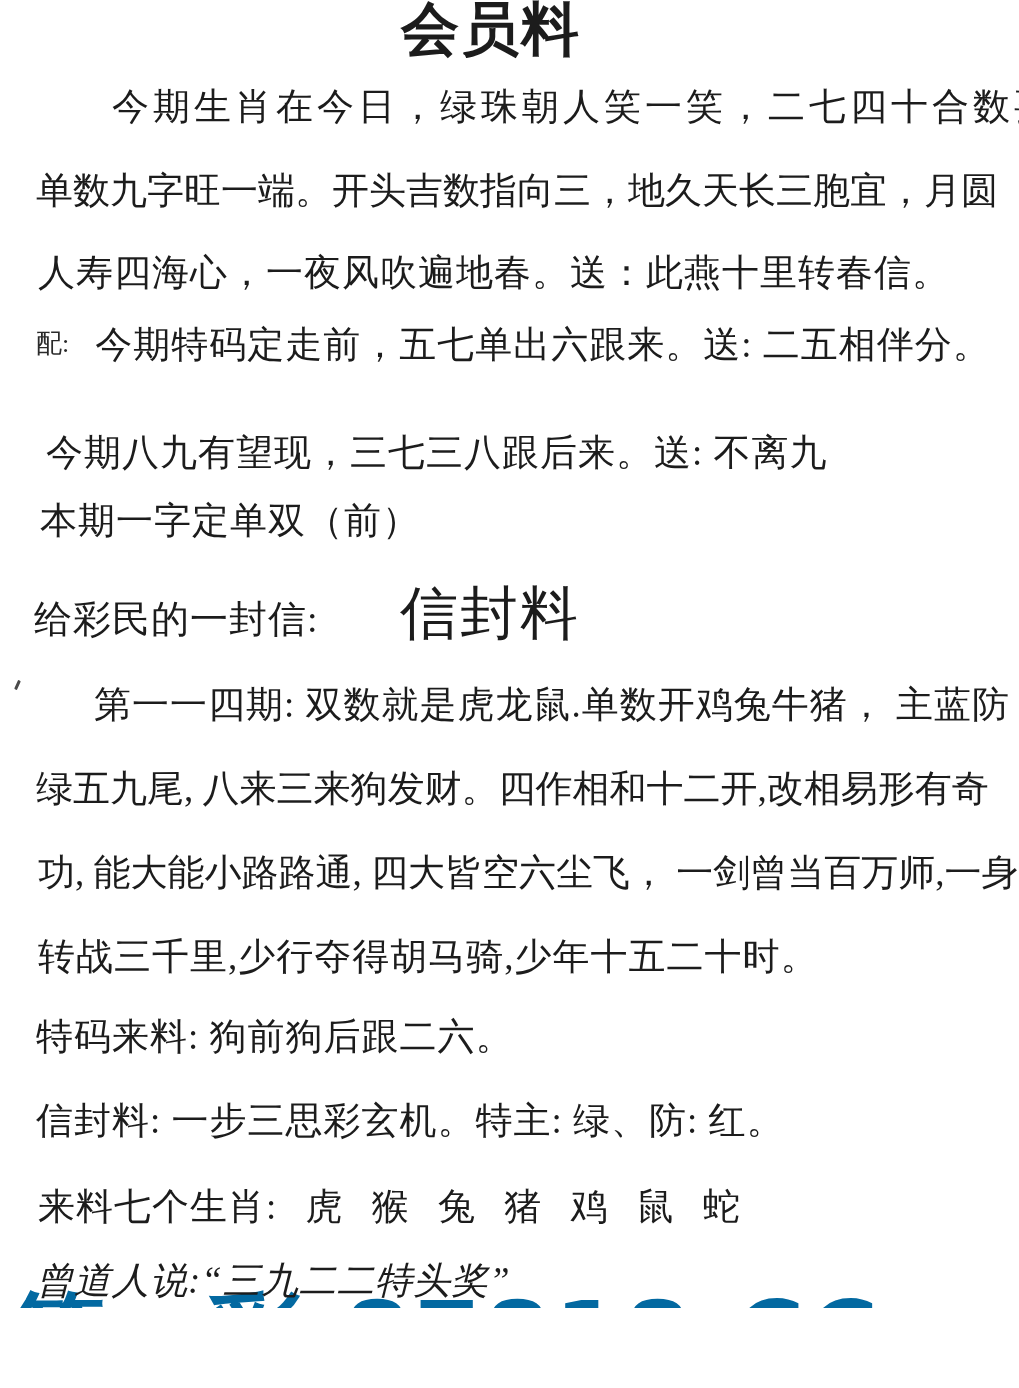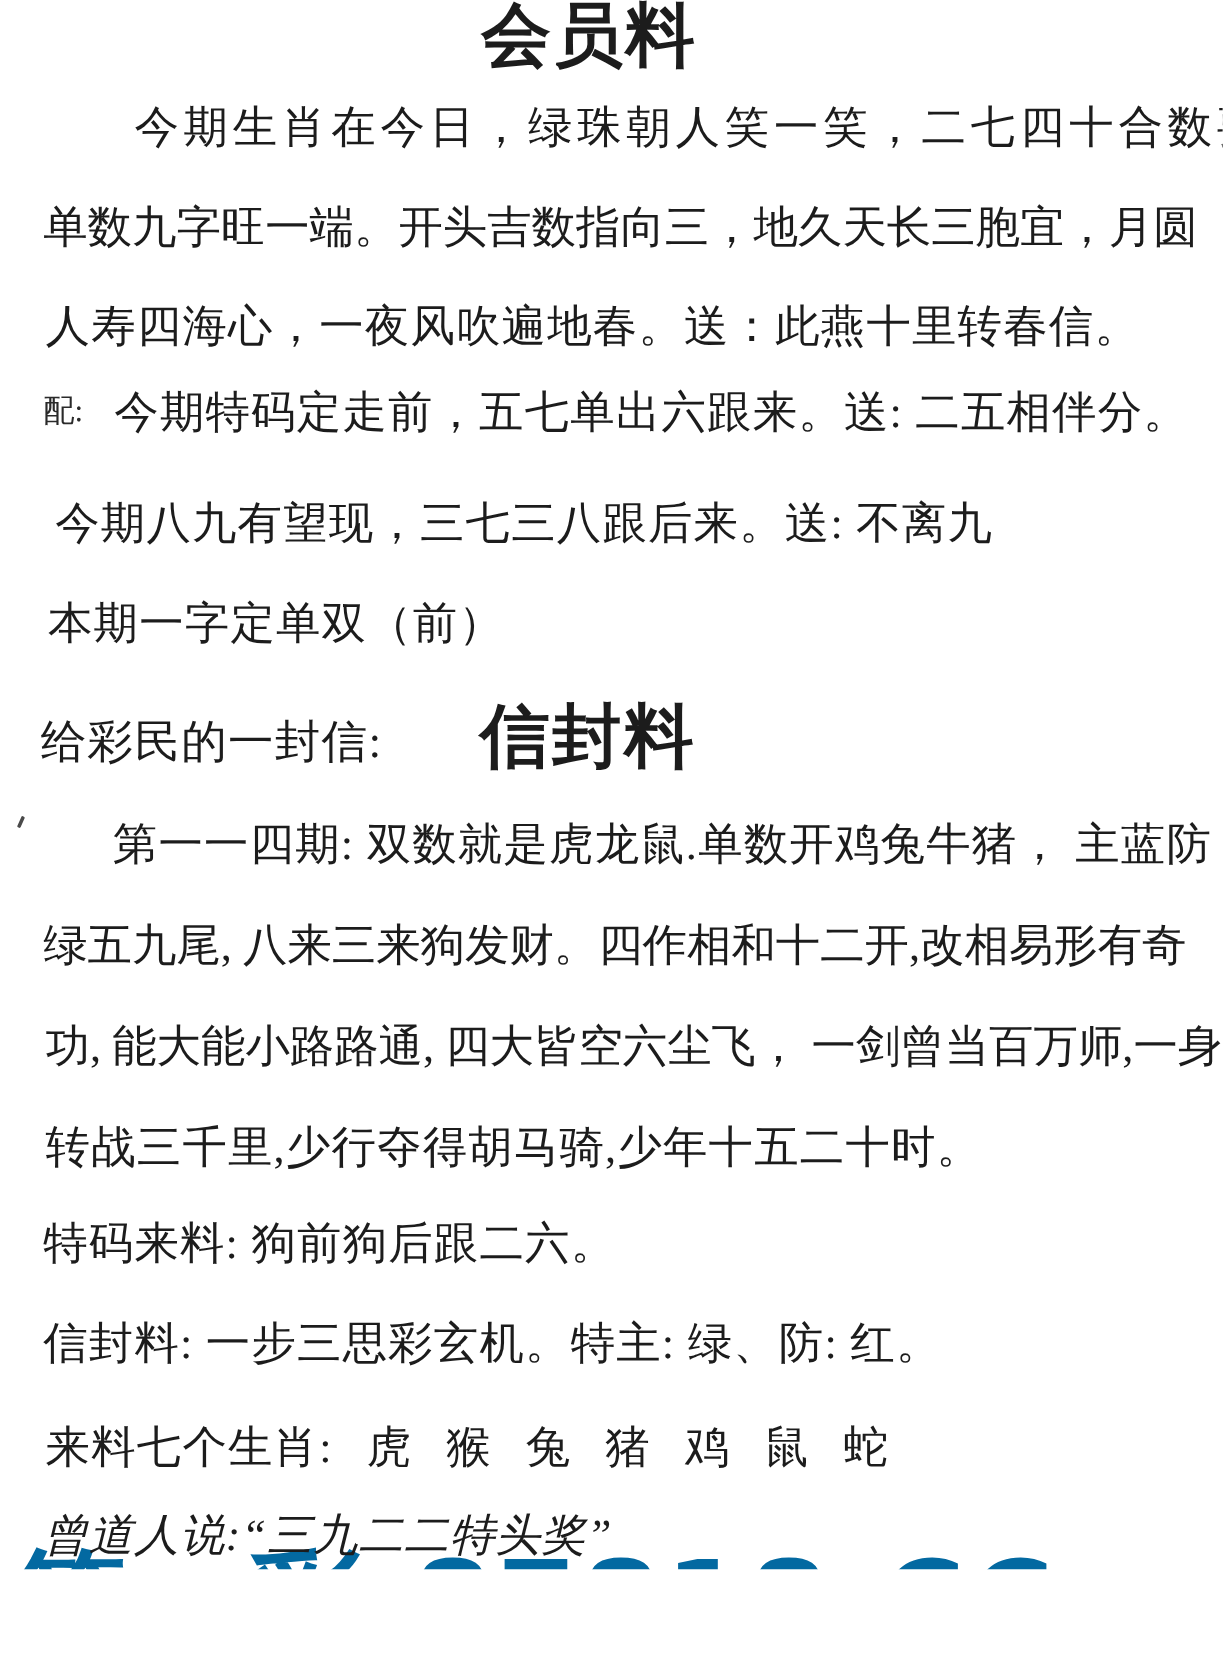--- a/index.html
+++ b/index.html
@@ -33,38 +33,38 @@
     font-size: 58px;
     font-weight: 700;
     letter-spacing: 2px;
     line-height: 1.05;
     z-index: 2;
   }
   .l1  { top: 86px;  left: 112px; letter-spacing: 4px; }
   .l2  { top: 170px; left: 36px;  letter-spacing: 0px; }
   .l3  { top: 252px; left: 38px; }
   .l4  { top: 324px; left: 36px; }
-  .l5  { top: 416px; left: 46px; }
+  .l5  { top: 432px; left: 46px; }
   .l6  { top: 500px; left: 40px; }
   .prefix {
     font-size: 26px;
     color: #2a2a2a;
     margin-right: 26px;
     vertical-align: 5px;
     letter-spacing: 0;
   }
   .intro-label {
     top: 598px; left: 34px; font-size: 38px;
   }
   .env-title {
     position: absolute;
     top: 584px;
     left: 400px;
     font-size: 58px;
-    font-weight: 700;
+    font-weight: 400;
     letter-spacing: 2px;
     line-height: 1.05;
     z-index: 2;
   }
   .l8  { top: 684px;  left: 94px; }
   .l9  { top: 768px;  left: 36px;  letter-spacing: 0px; }
   .l10 { top: 852px;  left: 38px;  letter-spacing: 0px; }
   .l11 { top: 936px;  left: 38px; }
   .l12 { top: 1016px; left: 36px; }
   .l13 { top: 1100px; left: 36px; }

